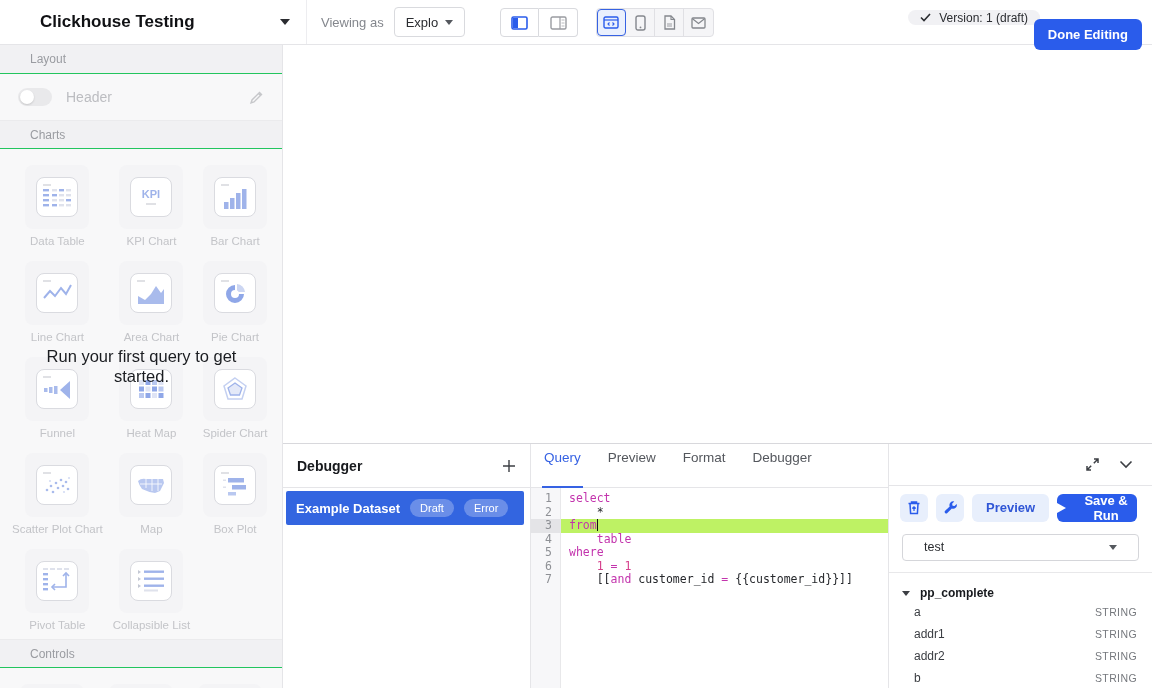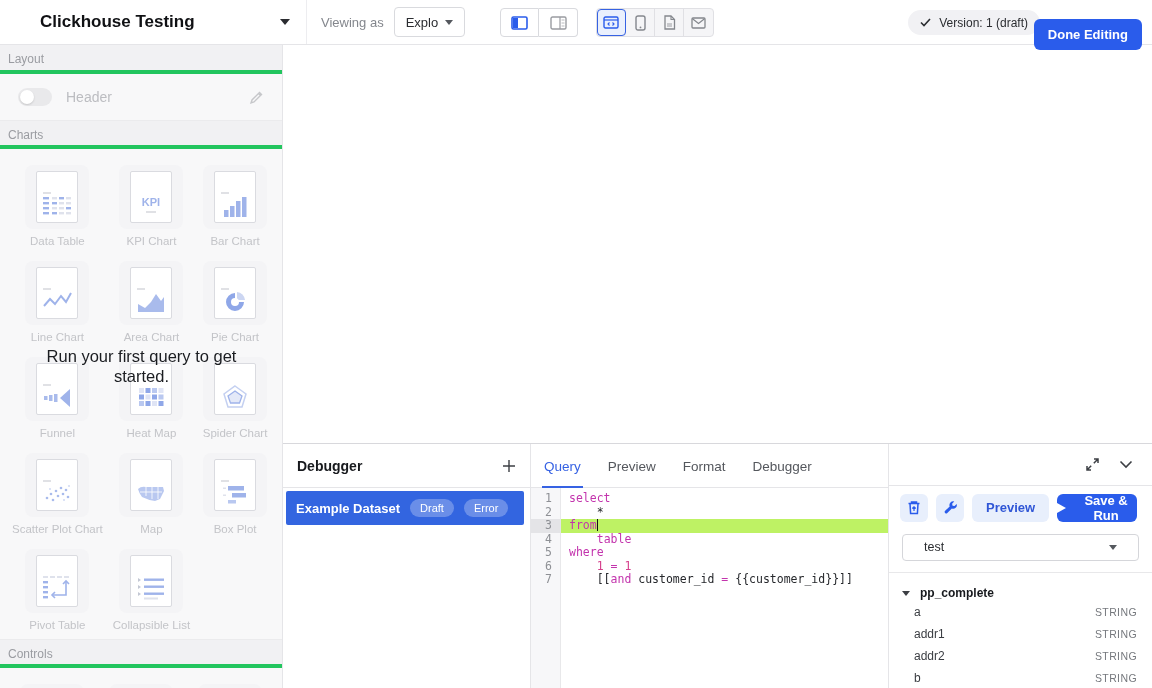--- a/index.html
+++ b/index.html
@@ -25,45 +25,45 @@
   .tg-btn { width:39px; height:29px; border:1px solid #d9dade; background:#fff;
     display:flex; align-items:center; justify-content:center; cursor:pointer; }
   .tg-btn:first-child { border-radius:4px 0 0 4px; }
   .tg-btn:last-child { border-radius:0 4px 4px 0; border-left:none; }
   .device-group { position:absolute; left:596px; top:8px; display:flex; border:1px solid #e0e0e4;
     border-radius:4px; background:#f5f5f7; }
   .dv-btn { width:29px; height:27px; display:flex; align-items:center; justify-content:center;
     border-right:1px solid #e0e0e4; cursor:pointer; }
   .dv-btn:last-child { border-right:none; }
   .dv-btn.active { background:#eaf0fd; outline:1px solid #3662e3; outline-offset:-1px; border-radius:4px; }
-  .version-pill { position:absolute; right:112px; top:10px; height:25px; display:flex; align-items:center;
+  .version-pill { position:absolute; right:112px; top:10px; height:15px; display:flex; align-items:center;
     gap:8px; padding:0 12px; background:#f1f1f4; border-radius:13px; font-size:12px; color:#2b2d31; }
   .done-btn { position:absolute; right:10px; top:19px; height:31px; padding:0 14px;
     background:#2a5ceb; color:#fff; font-size:13px; font-weight:bold; border:none;
     border-radius:6px; display:flex; align-items:center; cursor:pointer; }
 
   
   .sidebar { position:absolute; top:45px; left:0; width:283px; bottom:0; background:#f8f8f9;
     border-right:1px solid #e5e5e8; overflow:hidden; }
-  .section-strip { height:29px; line-height:29px; padding-left:8px; background:#f1f1f3;
-    border-top:1px solid #ebebed; border-bottom:4px solid #22c55e; font-size:12px; color:#9a9ca1; }
+  .section-strip { height:29px; line-height:29px; padding-left:30px; background:#f1f1f3;
+    border-top:1px solid #ebebed; border-bottom:1px solid #22c55e; font-size:12px; color:#9a9ca1; }
   .section-strip.first { border-top:none; }
   .header-row { height:46px; display:flex; align-items:center; padding:0 18px; }
   .switch { width:34px; height:18px; border-radius:9px; background:#e9e9eb; position:relative; cursor:pointer; }
   .switch .knob { position:absolute; left:2px; top:2px; width:14px; height:14px; border-radius:50%;
     background:#fff; box-shadow:0 1px 2px rgba(0,0,0,.15); }
   .header-label { margin-left:14px; font-size:14px; color:#bcbdc1; }
   .pencil { margin-left:auto; cursor:pointer; }
   .chart-grid { padding:10px 12px 0 12px; display:grid; grid-template-columns:repeat(3,1fr);
     column-gap:10px; }
   .chart-card { display:flex; flex-direction:column; align-items:center; padding:6px 0 8px; cursor:pointer; }
   .tile { width:64px; height:64px; border-radius:8px; background:#f4f4f6; display:flex;
     align-items:center; justify-content:center; }
-  .panelbox { width:42px; height:52px; background:#fff; border:1px solid #dadbe0; border-radius:2px;
-    display:flex; align-items:flex-end; justify-content:center; }
+  .panelbox { width:42px; height:40px; background:#fff; border:1px solid #dadbe0; border-radius:8px;
+    display:flex; align-items:center; justify-content:center; }
   .chart-label { margin-top:6px; font-size:11.5px; color:#c3c4c8; text-align:center; white-space:nowrap; }
   .empty-state { position:absolute; left:0; top:301px; width:283px; padding:0 26px; text-align:center;
     font-size:16.5px; line-height:1.22; color:#1b1d21; z-index:3; }
 
   
   .canvas { position:absolute; left:283px; top:45px; right:0; height:398px; background:#fff; }
 
   
   .bottom { position:absolute; left:283px; top:443px; right:0; bottom:0; background:#fff;
     border-top:1px solid #d8d8dc; display:flex; }
@@ -73,21 +73,21 @@
   .ds-title { font-size:14px; font-weight:bold; color:#17191d; }
   .plus-btn { margin-left:auto; cursor:pointer; display:flex; }
   .ds-row { margin:3px 6px 0 3px; height:34px; background:#3365e0; border-radius:2px; color:#fff;
     display:flex; align-items:center; padding:0 10px; font-size:13px; font-weight:600; cursor:pointer; }
   .badge { margin-left:10px; background:rgba(255,255,255,.27); border-radius:20px; padding:3px 10px;
     font-size:11px; font-weight:normal; }
 
   .ed-col { flex:1; display:flex; flex-direction:column; min-width:0; }
   .tabs-row { height:44px; display:flex; align-items:flex-end; padding-left:13px; gap:27px;
     border-bottom:1px solid #e5e5e8; }
-  .tab { font-size:13.5px; color:#54575d; padding-bottom:13px; cursor:pointer; position:relative; }
+  .tab { font-size:13.5px; color:#54575d; padding-bottom:22px; cursor:pointer; position:relative; }
   .tab.active { color:#3662e3; }
   .tab.active::after { content:""; position:absolute; left:-2px; right:-2px; bottom:-1px; height:2px;
     background:#3662e3; }
   .code-area { position:relative; flex:1; overflow:hidden;
     font-family:"DejaVu Sans Mono", monospace; font-size:11.5px; line-height:13.5px; padding-top:4px; }
   .gutter-bg { position:absolute; left:0; top:0; bottom:0; width:30px; background:#f7f7f9;
     border-right:1px solid #e8e8ea; }
   .code-row { position:relative; display:flex; }
   .code-row .ln { width:30px; flex:0 0 30px; text-align:right; padding-right:9px; color:#8e9095; }
   .code-row .ct { flex:1; white-space:pre; padding-left:8px; color:#26282c; }

